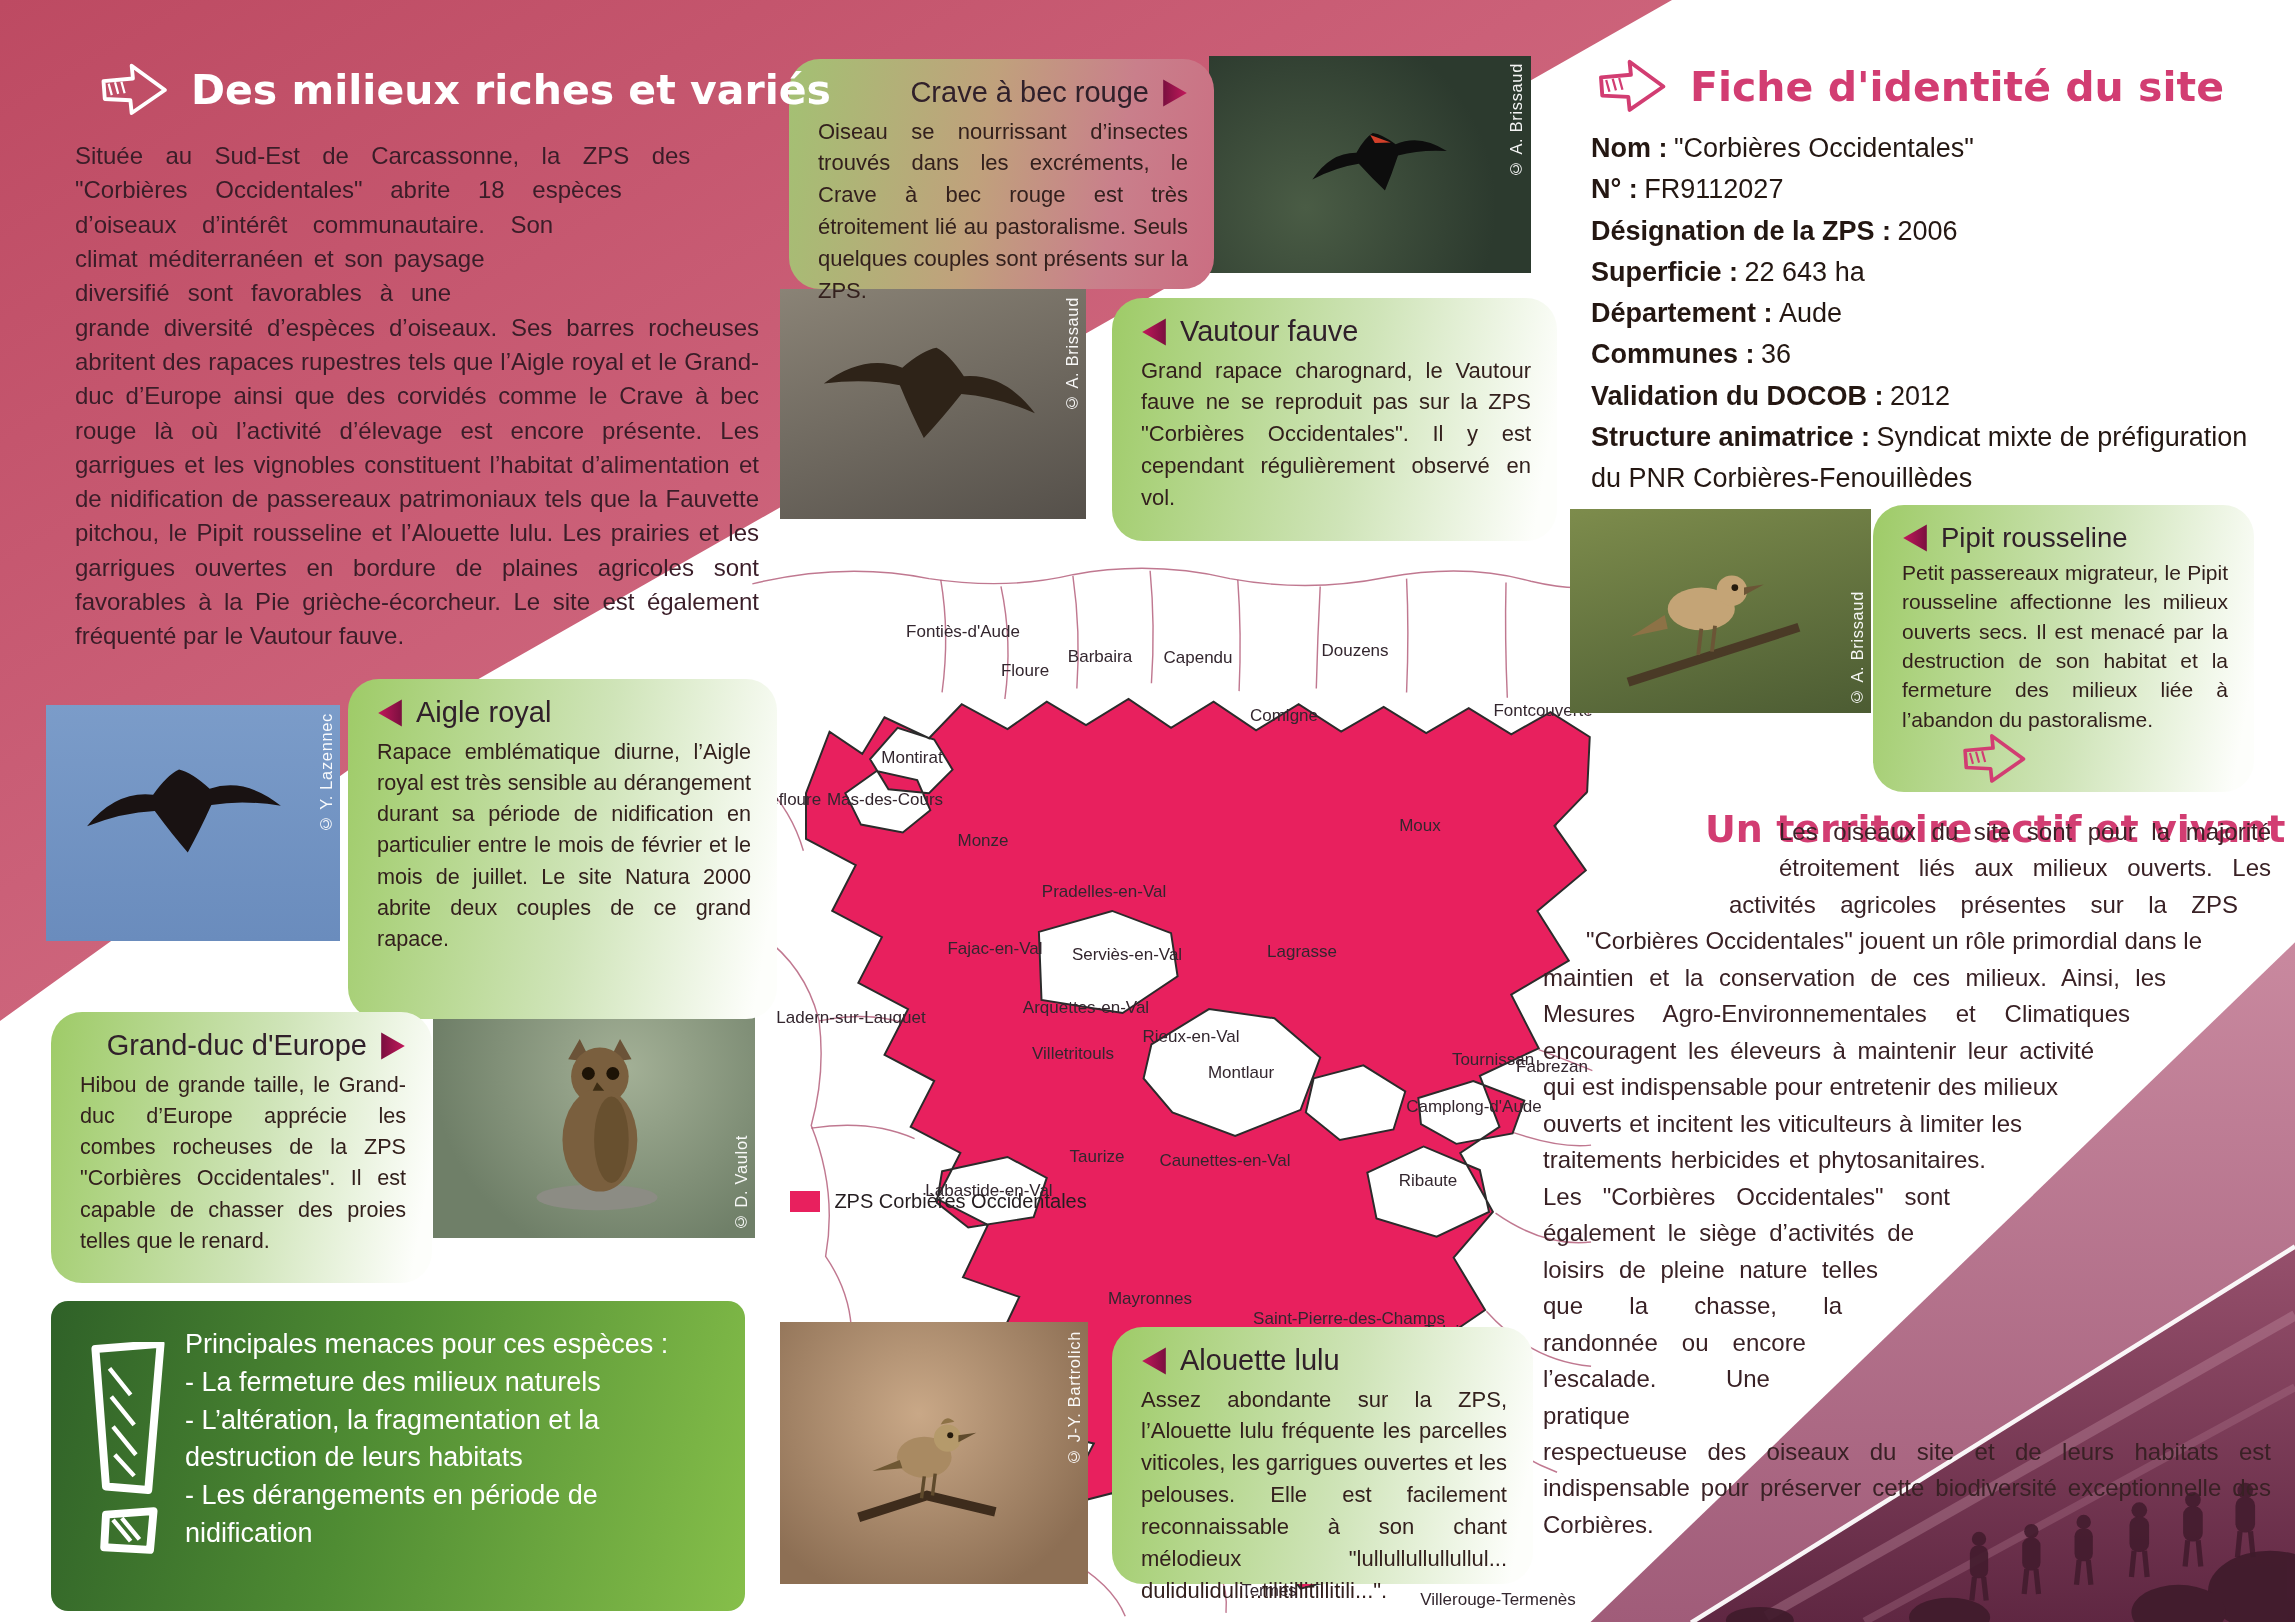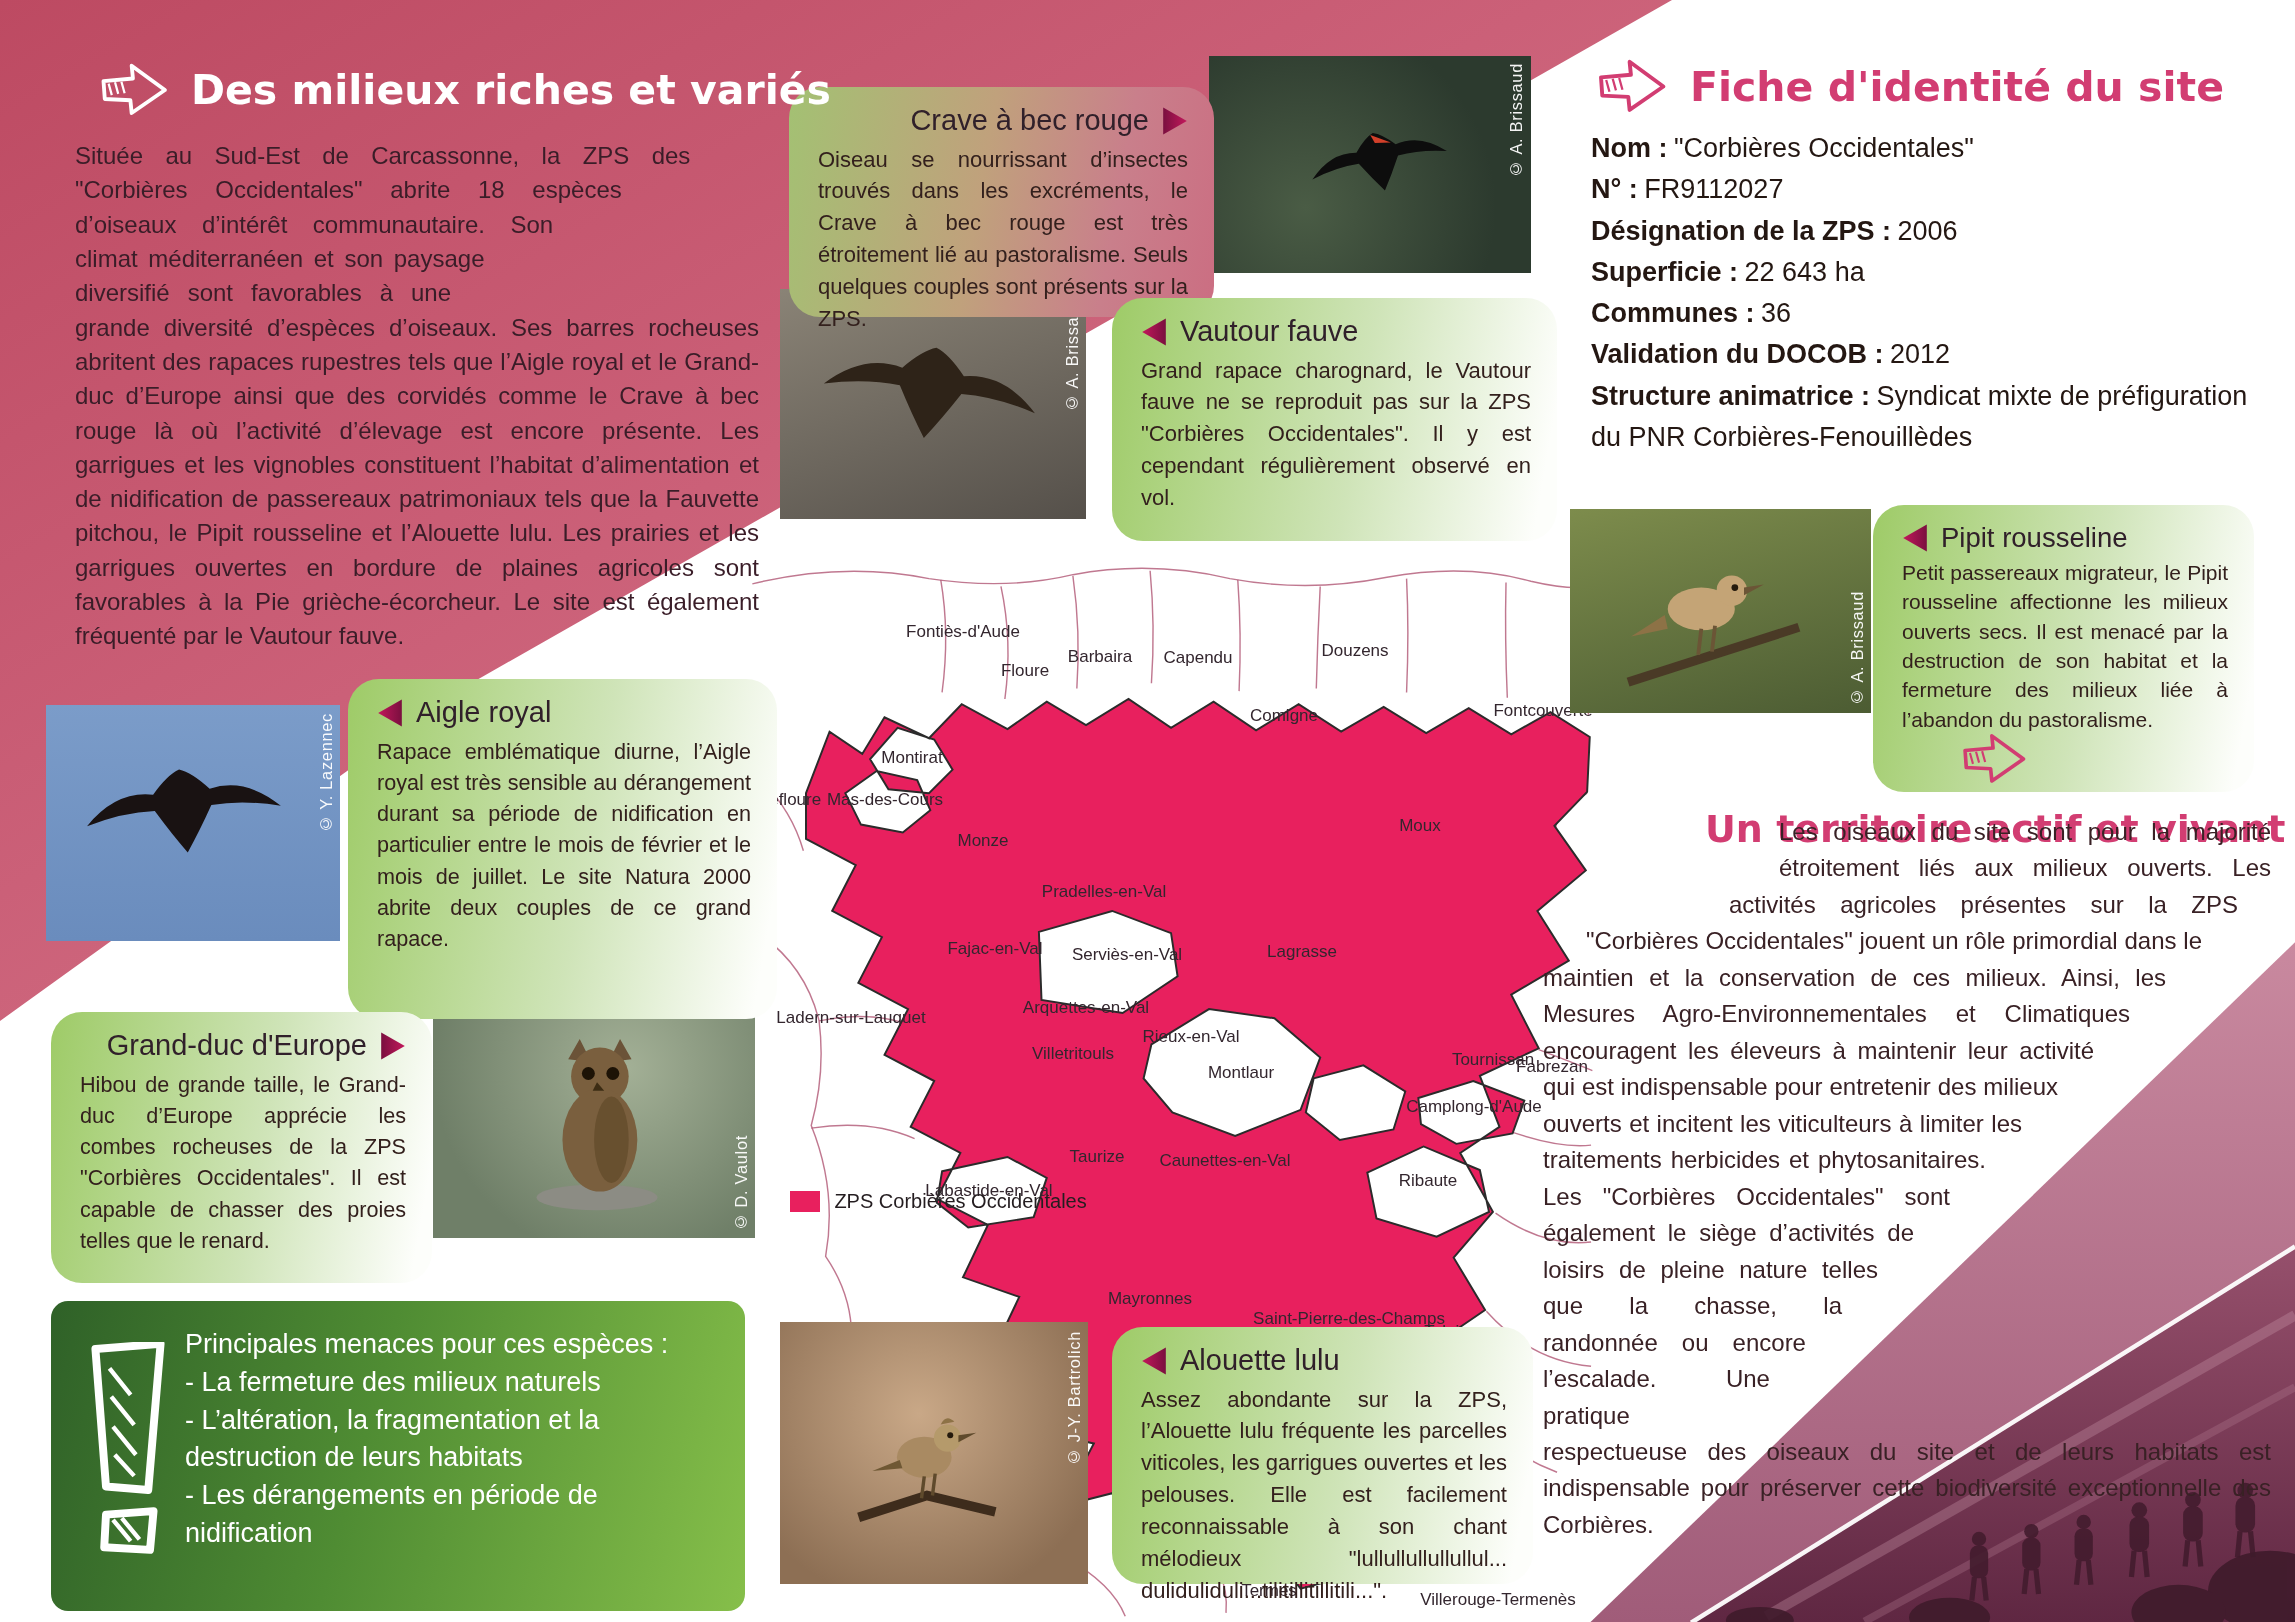--- a/index.html
+++ b/index.html
@@ -33,21 +33,21 @@
     font-size:24px;line-height:1.52;text-align:justify;color:#392125;}
   .t-ind1{float:left;width:236px;height:38px;}
   .t-ind2{float:left;clear:left;width:186px;height:38px;}
   .t-ind3{float:left;clear:left;width:43px;height:38px;}
   .terr-cut{float:right;width:530px;height:517px;margin-top:131px;
     shape-outside:polygon(530px 0,530px 517px,19.6px 517px);}
   
   .sbox{position:absolute;border-radius:31px;box-sizing:border-box;z-index:3;
     padding:17px 26px 15.7px 29px;color:#33201d;}
   .g-green{background:linear-gradient(100deg,#9ecb67 0%,#cfe4b8 55%,#fdfefb 95%);}
-  .g-crave{background:linear-gradient(100deg,#a3c173 0%,#c0a17c 45%,#c97f8b 75%,#cb6e82 100%);margin-top:28px;}
+  .g-crave{background:linear-gradient(100deg,#a3c173 0%,#c0a17c 45%,#c97f8b 75%,#cb6e82 100%);}
   .stitle{font-size:29px;color:#30202a;display:flex;align-items:center;gap:13px;margin-bottom:6.5px;}
   .stitle.right{justify-content:flex-end;}
   .sbody{font-size:22px;line-height:1.45;text-align:justify;}
   .box-crave{left:789px;top:59px;width:425px;height:230px;}
   .box-vautour{left:1112px;top:298px;width:445px;height:243px;}
   .box-aigle{left:348px;top:679px;width:429px;height:340px;}
   .box-aigle .sbody{font-size:21.6px;}
   .box-grandduc{left:51px;top:1012px;width:381px;height:271px;}
   .box-grandduc .sbody{font-size:21.6px;}
   .box-pipit{left:1873px;top:505px;width:381px;height:287px;}
@@ -322,20 +322,21 @@
   <div class="intro-text">
     <span class="intro-cut"></span>
     <span>Située au Sud-Est de Carcassonne, la ZPS des "Corbières Occidentales" abrite 18 espèces d’oiseaux d’intérêt communautaire. Son climat méditerranéen et son paysage diversifié sont favorables à une grande diversité d’espèces d’oiseaux. Ses barres rocheuses abritent des rapaces rupestres tels que l’Aigle royal et le Grand-duc d’Europe ainsi que des corvidés comme le Crave à bec rouge là où l’activité d’élevage est encore présente. Les garrigues et les vignobles constituent l’habitat d’alimentation et de nidification de passereaux patrimoniaux tels que la Fauvette pitchou, le Pipit rousseline et l’Alouette lulu. Les prairies et les garrigues ouvertes en bordure de plaines agricoles sont favorables à la Pie grièche-écorcheur. Le site est également fréquenté par le Vautour fauve.</span>
   </div>
 
   <div class="fiche">
       <div class="fiche-row"><span class="fiche-label">Nom :</span><span class="fiche-value">"Corbières Occidentales"</span></div>
       <div class="fiche-row"><span class="fiche-label">N° :</span><span class="fiche-value">FR9112027</span></div>
       <div class="fiche-row"><span class="fiche-label">Désignation de la ZPS :</span><span class="fiche-value">2006</span></div>
       <div class="fiche-row"><span class="fiche-label">Superficie :</span><span class="fiche-value">22 643 ha</span></div>
+      <div class="fiche-row"><span class="fiche-label">Département :</span><span class="fiche-value">Aude</span></div>
       <div class="fiche-row"><span class="fiche-label">Communes :</span><span class="fiche-value">36</span></div>
       <div class="fiche-row"><span class="fiche-label">Validation du DOCOB :</span><span class="fiche-value">2012</span></div>
       <div class="fiche-row"><span class="fiche-label">Structure animatrice :</span><span class="fiche-value">Syndicat mixte de préfiguration du PNR Corbières-Fenouillèdes</span></div>
     </div>
 
   <div class="terr-text">
     <span class="t-ind1"></span>
     <span class="t-ind2"></span>
     <span class="t-ind3"></span>
     <span class="terr-cut"></span>

